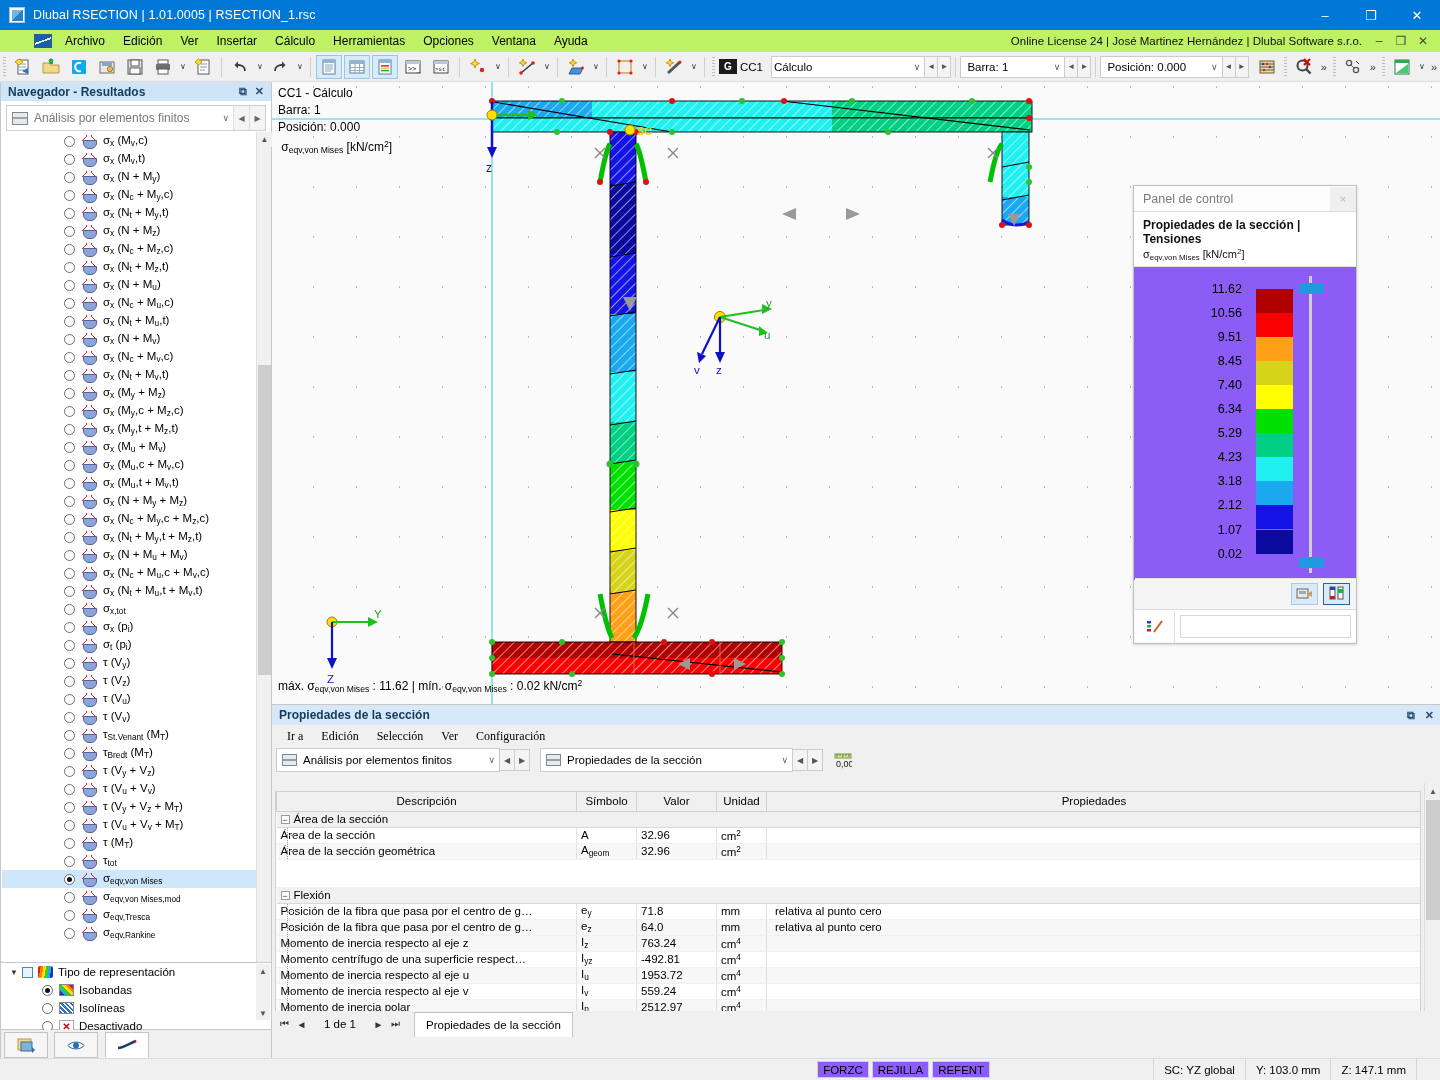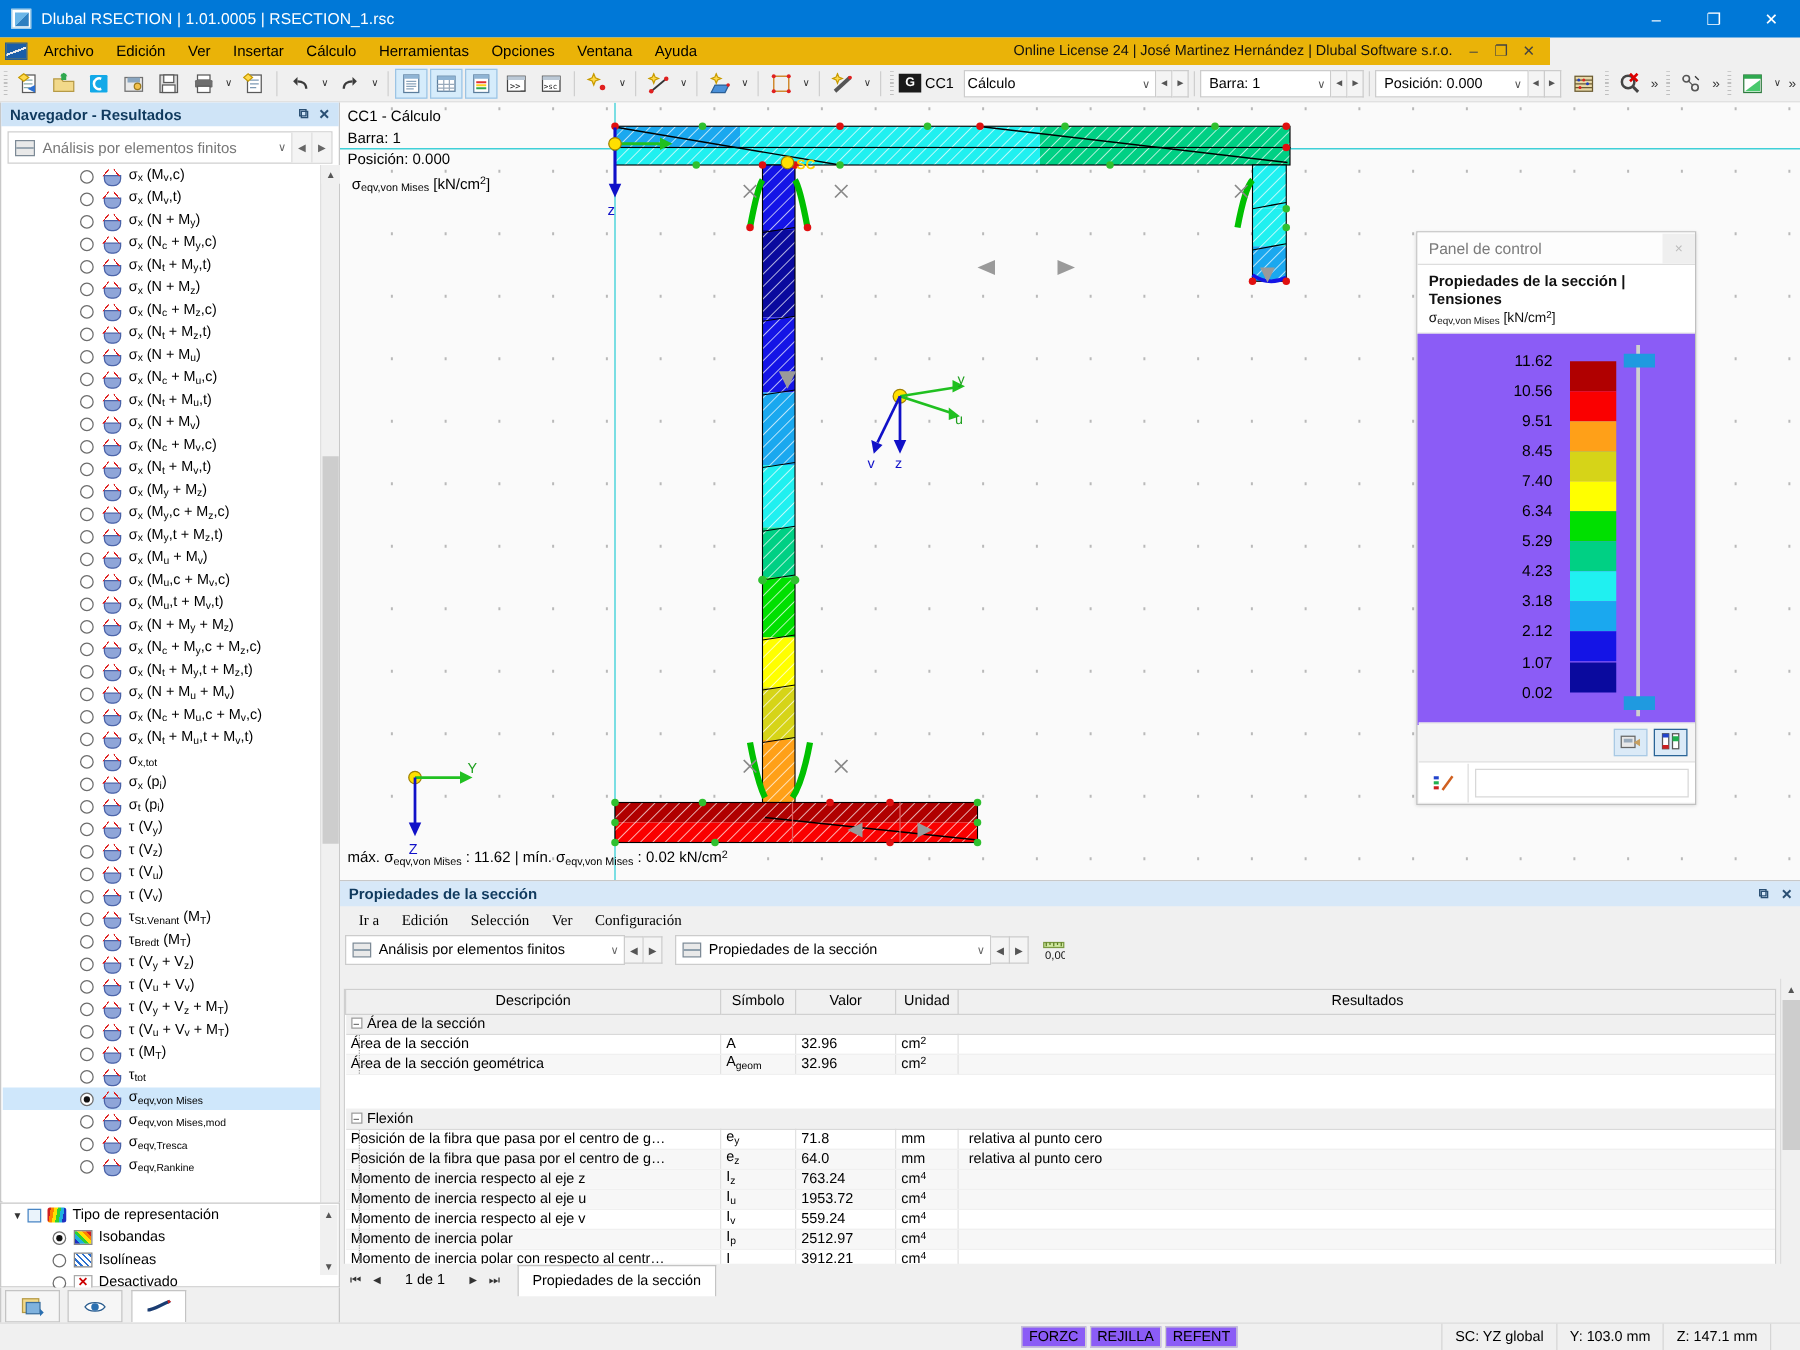--- a/index.html
+++ b/index.html
@@ -28,22 +28,22 @@
   }
   #titlebar .tb-title{ font-size:12.5px; letter-spacing:.1px; }
   #titlebar .tb-btns{ margin-left:auto; display:flex; height:30px; }
   #titlebar .tb-btn{
     width:46px;height:30px;display:flex;align-items:center;justify-content:center;
     font-size:13px;color:#fff;
   }
 
   
   #menubar{
-    position:absolute; left:0; top:30px; width:1240px; height:22px;
-    background:#eab308; display:flex; align-items:center; font-size:12px;
+    position:absolute; left:0; top:30px; width:1440px; height:22px;
+    background:#bef264; display:flex; align-items:center; font-size:12px;padding-left:30px;
   }
   #menubar .mb-logo{
     width:18px;height:14px;margin-left:4px;margin-right:4px;flex:none;
     background:linear-gradient(160deg,#1b5ea8 0 45%,#eaeaea 45% 55%,#1b5ea8 55% 100%);
     border:1px solid #2a5d8f;
   }
   #menubar .mi{ padding:3px 9px; white-space:nowrap; cursor:default; }
   #license{
     margin-left:auto; font-size:11.5px; color:#111; padding-right:6px; white-space:nowrap;
   }
@@ -1155,21 +1155,21 @@
           <col style="width:80px">
           <col style="width:50px">
           <col>
       </colgroup>
       <thead>
       <tr>
         <th>Descripción</th>
         <th>Símbolo</th>
         <th>Valor</th>
         <th>Unidad</th>
-        <th>Resultados</th>
+        <th>Propiedades</th>
       </tr>
       </thead>
       <tbody id="grid-body">
           <tr class="grp">
             <td colspan="5" style="padding-left: 4px;"><span class="exp">−</span><span>Área de la sección</span></td>
           </tr>
           <tr class="">
             <td class="treelead">Área de la sección</td>
             <td>A</td>
             <td class="num">32.96</td>
@@ -1203,20 +1203,27 @@
             <td>mm</td>
             <td style="padding-left: 8px;">relativa al punto cero</td>
           </tr>
           <tr class="alt">
             <td class="treelead">Momento de inercia respecto al eje z</td>
             <td>I<sub>z</sub></td>
             <td class="num">763.24</td>
             <td>cm<sup>4</sup></td>
             <td style="padding-left: 8px;"></td>
           </tr>
+          <tr class="">
+            <td class="treelead">Momento centrífugo de una superficie respect…</td>
+            <td>I<sub>yz</sub></td>
+            <td class="num">-492.81</td>
+            <td>cm<sup>4</sup></td>
+            <td style="padding-left: 8px;"></td>
+          </tr>
           <tr class="alt">
             <td class="treelead">Momento de inercia respecto al eje u</td>
             <td>I<sub>u</sub></td>
             <td class="num">1953.72</td>
             <td>cm<sup>4</sup></td>
             <td style="padding-left: 8px;"></td>
           </tr>
           <tr class="">
             <td class="treelead">Momento de inercia respecto al eje v</td>
             <td>I<sub>v</sub></td>

